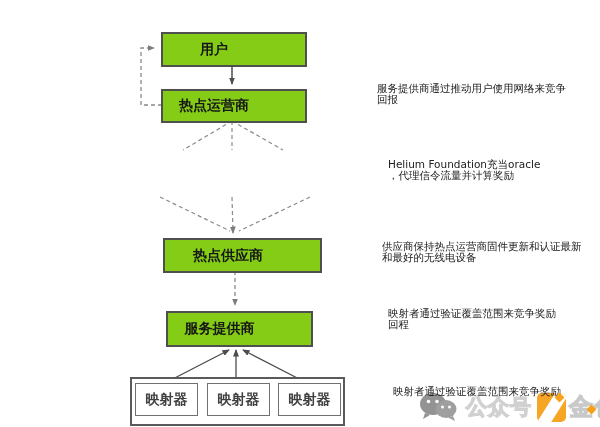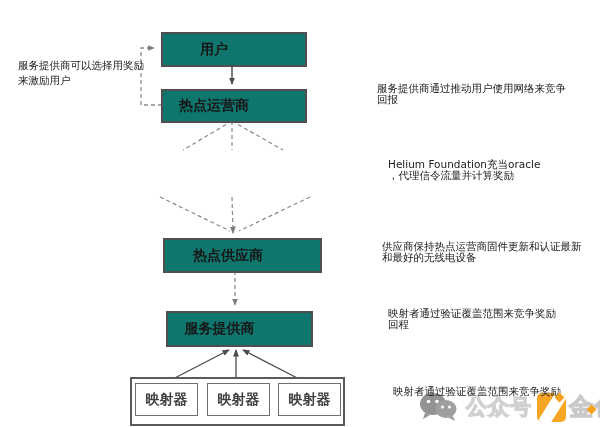--- a/index.html
+++ b/index.html
@@ -2,21 +2,21 @@
 <html><head>
 <meta charset="utf-8">
 <style>
   html,body{margin:0;padding:0;background:#fff;}
   .canvas{
     position:relative;width:600px;height:427px;background:#ffffff;overflow:hidden;
     font-family:"DejaVu Sans","Liberation Sans",sans-serif;color:#1c1c1c;
   }
   .connectors{position:absolute;left:0;top:0;width:600px;height:427px;z-index:1;}
   .node{
-    position:absolute;background:#0f766e;z-index:2;
+    position:absolute;background:#84cc16;z-index:2;
     display:flex;align-items:center;justify-content:center;
     font-size:14px;font-weight:600;color:#161616;
   }
   .node.dark{border:2px solid #4f4f4f;}
   .node.light{border:1.5px solid #8f8f8f;}
   .node .lbl{transform:translateX(-20px);white-space:nowrap;}
   .group-box{position:absolute;background:#fff;border:2px solid #5a5a5a;z-index:2;}
   .mapper{
     position:absolute;background:#fff;border:1.5px solid #707070;z-index:3;
     display:flex;align-items:center;justify-content:center;
@@ -107,22 +107,20 @@
   <div class="mapper" style="left:135px;top:383px;width:61px;height:31px;">
     <span>映射器</span>
   </div>
   <div class="mapper" style="left:207px;top:383px;width:61px;height:31px;">
     <span>映射器</span>
   </div>
   <div class="mapper" style="left:278px;top:383px;width:61px;height:31px;">
     <span>映射器</span>
   </div>
 
-  <div class="note tight" style="left:18px;top:58px;width:140px;">服务提供商可以选择用奖励
-来激励用户</div>
 
   <div class="note" style="left:377px;top:83px;width:210px;">服务提供商通过推动用户使用网络来竞争
 回报</div>
 
   <div class="note" style="left:388px;top:159px;width:210px;">Helium Foundation充当oracle
 ，代理信令流量并计算奖励</div>
 
   <div class="note" style="left:382px;top:241px;width:215px;">供应商保持热点运营商固件更新和认证最新
 和最好的无线电设备</div>
 

